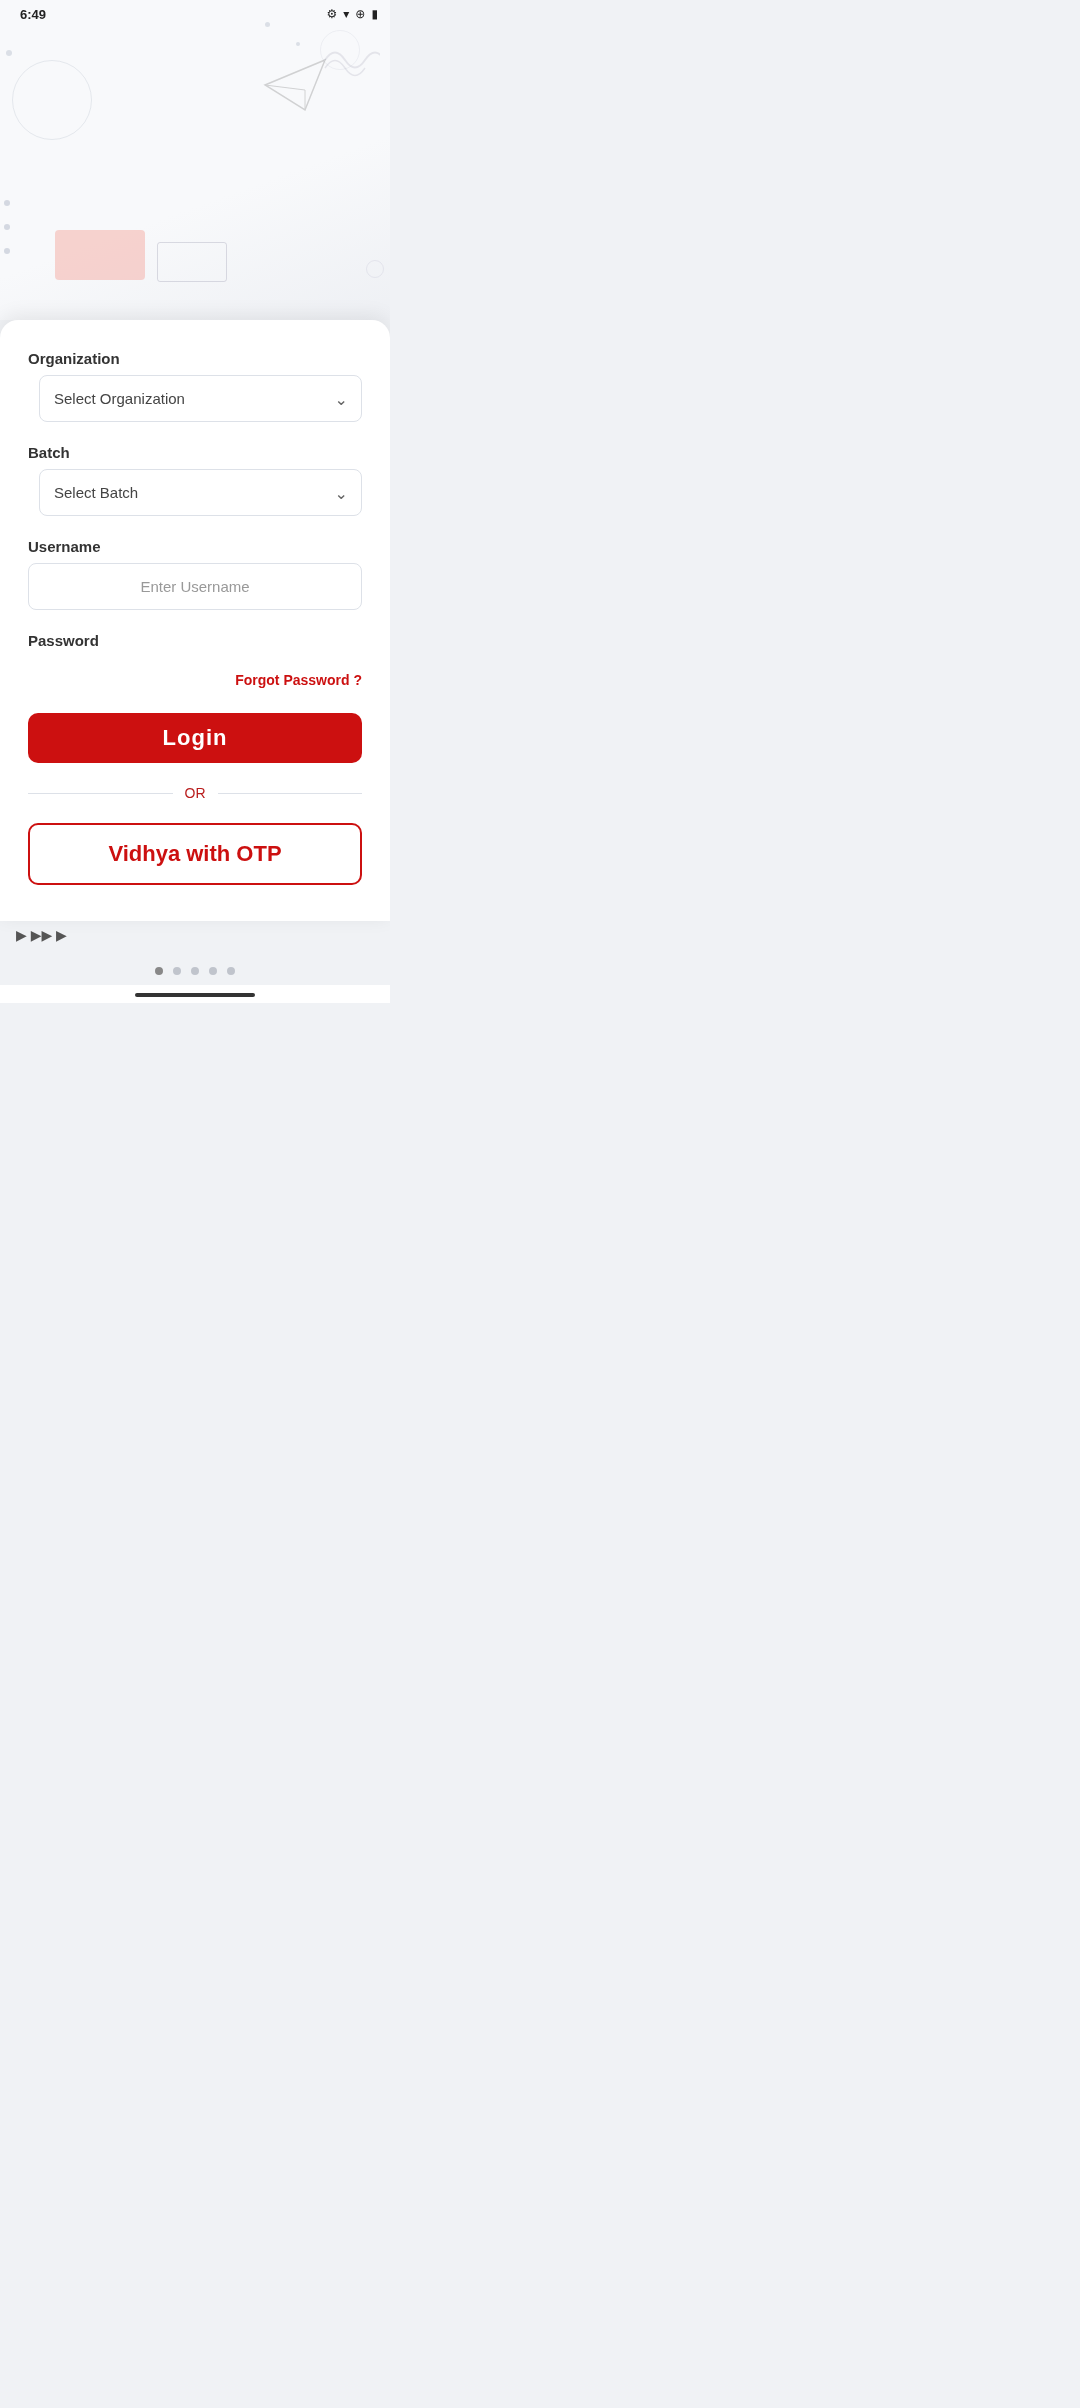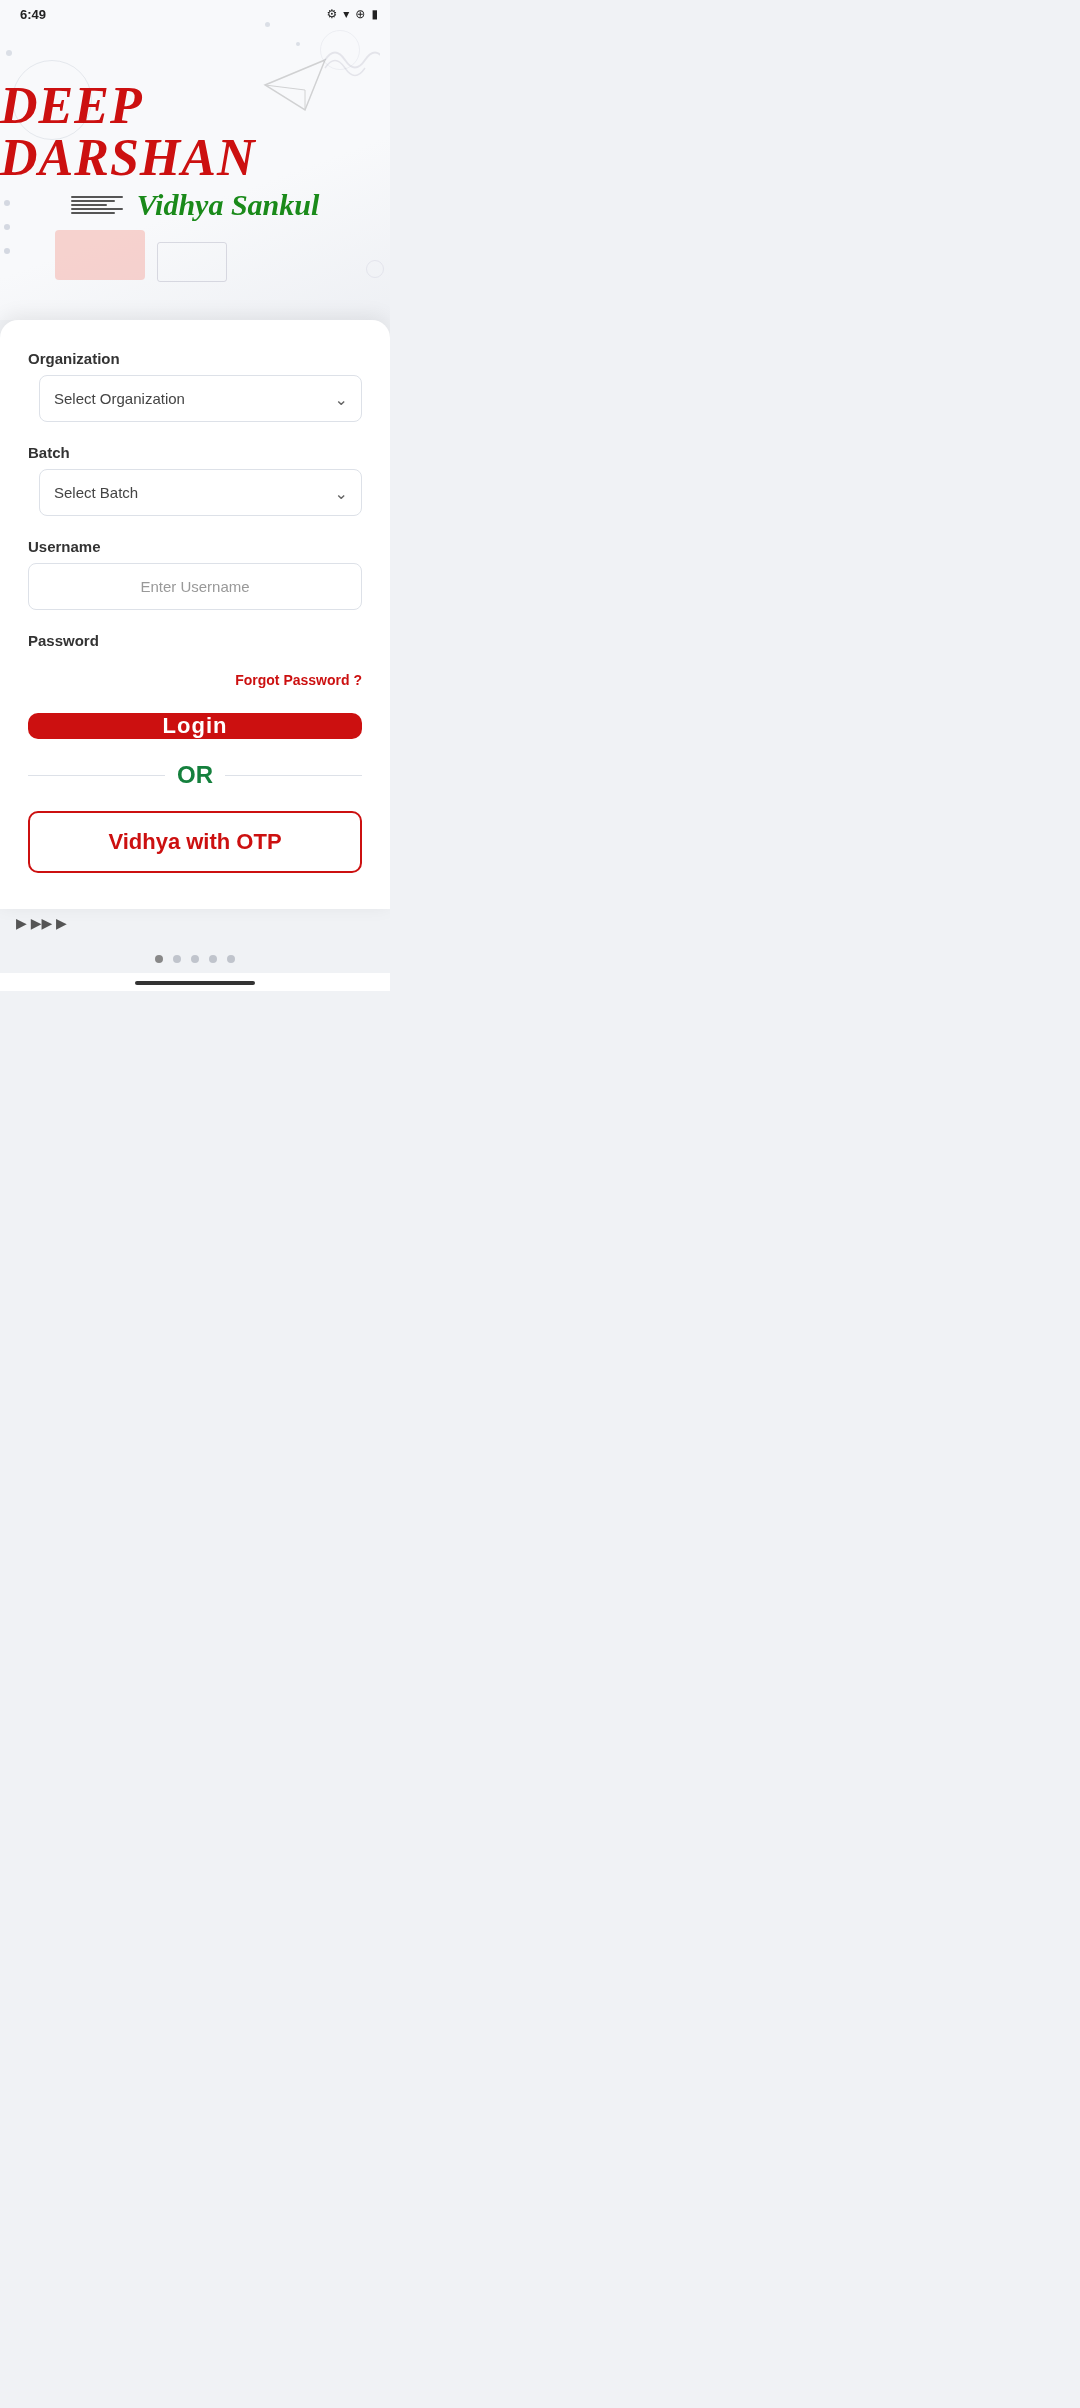--- a/index.html
+++ b/index.html
@@ -278,21 +278,21 @@
     .forgot-link {
       color: #cc1010;
       font-size: 14px;
       font-weight: 600;
       text-decoration: none;
       cursor: pointer;
     }
 
     .login-btn {
       width: 100%;
-      padding: 0;
+      padding: 12px;
       background: #cc1010;
       color: #fff;
       border: none;
       border-radius: 10px;
       font-size: 22px;
       font-weight: 700;
       cursor: pointer;
       letter-spacing: 1px;
     }
 
@@ -303,23 +303,23 @@
       margin: 22px 0;
     }
 
     .or-line {
       flex: 1;
       height: 1px;
       background: #dde1e8;
     }
 
     .or-text {
-      font-size: 24px;
-      font-weight: 700;
-      color: #15803d;
+      font-size: 14px;
+      font-weight: 400;
+      color: #b91c1c;
     }
 
     .otp-btn {
       width: 100%;
       padding: 16px;
       background: #fff;
       color: #cc1010;
       border: 2px solid #cc1010;
       border-radius: 10px;
       font-size: 22px;
@@ -443,33 +443,20 @@
   </div>
 
   <div class="side-dots" style="top: 200px;">
     <div class="side-dot"></div>
     <div class="side-dot"></div>
     <div class="side-dot"></div>
   </div>
 
   <div class="right-circle" style="top: 260px;"></div>
 
-  <div class="logo-container">
-    <div class="logo-title">DEEP DARSHAN</div>
-    <div class="logo-subtitle-row">
-      <div class="logo-lines">
-        <div class="logo-line"></div>
-        <div class="logo-line"></div>
-        <div class="logo-line"></div>
-        <div class="logo-line"></div>
-        <div class="logo-line"></div>
-      </div>
-      <span class="logo-subtitle">Vidhya Sankul</span>
-    </div>
-  </div>
 
   <div class="deco-box"></div>
   <div class="deco-box2"></div>
 
 </div>
 
 <div class="main-card">
 
   
   <div class="form-section">

